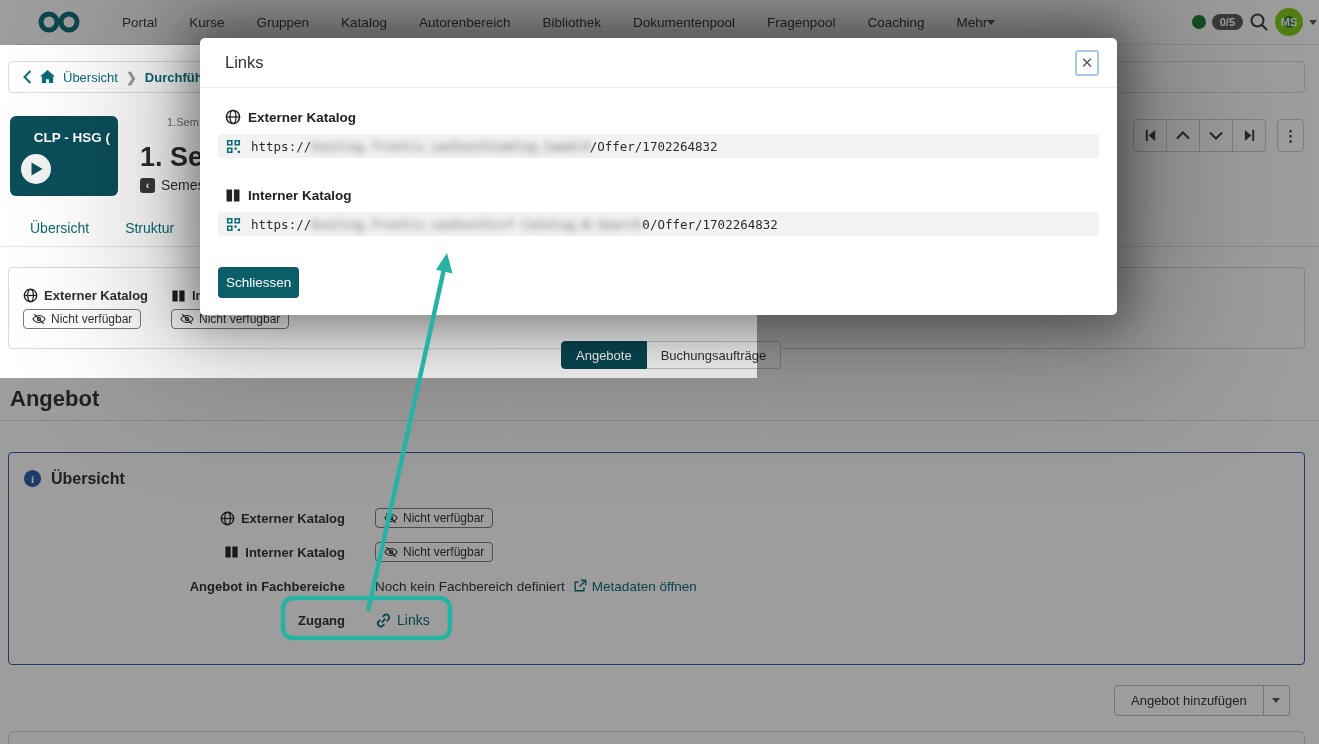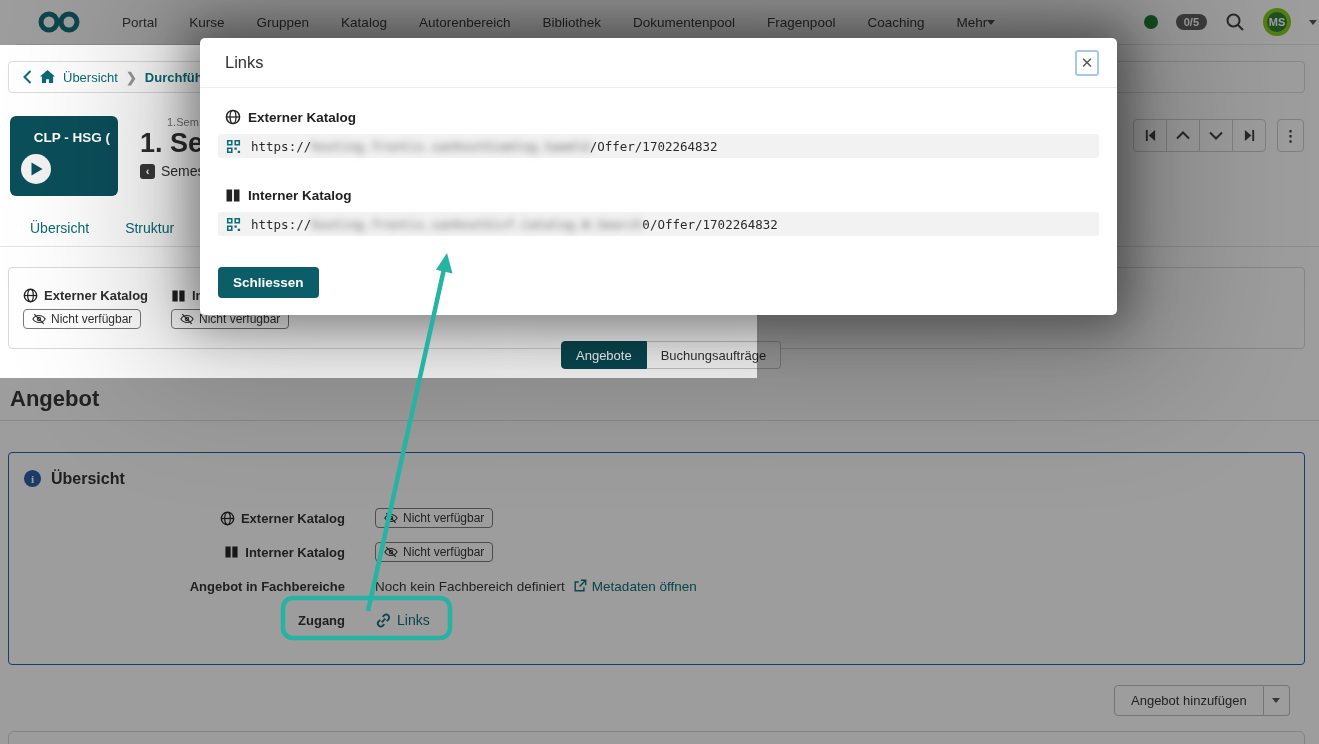--- a/index.html
+++ b/index.html
@@ -9,27 +9,27 @@
 
   
   #topbar { position:absolute; left:16px; top:0; width:1319px; height:45px; background:#fff;
             display:flex; align-items:center; border-bottom:1px solid #e4e4e4; z-index:1; }
   #logo { margin-left:22px; display:flex; align-items:center; }
   .menu { display:flex; align-items:center; margin-left:26px; }
   .menu-item { font-size:13.5px; color:#3c3c3c; padding:0 16px; white-space:nowrap; }
   .menu-more { display:flex; align-items:center; }
   .caret { width:0; height:0; border-left:4px solid transparent; border-right:4px solid transparent;
            border-top:5px solid #555; display:inline-block; }
-  #topbar-right { margin-left:auto; margin-right:18px; display:flex; align-items:center; gap:18px; }
+  #topbar-right { margin-left:auto; margin-right:18px; display:flex; align-items:center; gap:6px; }
   .status-dot { width:14px; height:14px; border-radius:50%; background:#1d7a33; }
   .counter-pill { background:#5d5d5d; color:#fff; font-size:11px; font-weight:bold;
                   border-radius:9px; padding:2px 8px; }
   .avatar { width:28px; height:28px; border-radius:50%; background:#2e7d32; color:#fff;
             font-size:11px; font-weight:bold; display:flex; align-items:center; justify-content:center;
-            border:4px solid #84cc16; }
+            border:8px solid #84cc16; }
 
   
   .boxed { border:1px solid #dcdcdc; border-radius:4px; background:#fff; position:absolute; }
   #breadcrumb { left:8px; top:61px; width:1067px; height:32px; display:flex; align-items:center;
                 font-size:13px; color:#0b6b76; padding-left:14px; gap:8px; }
   #breadcrumb .sep { color:#9a9a9a; font-weight:bold; }
   #breadcrumb .crumb-last { font-weight:bold; white-space:nowrap; }
   #bc-right-box { left:1110px; top:61px; width:195px; height:32px; }
 
   #nav-buttons { position:absolute; left:1133px; top:119px; display:flex; }
@@ -41,21 +41,21 @@
                border:1px solid #cfcfcf; border-radius:4px; display:flex; align-items:center;
                justify-content:center; font-size:15px; color:#3c3c3c; font-weight:bold; }
 
   #course-card { position:absolute; left:10px; top:116px; width:108px; height:80px;
                  background:#0b4f5a; border-radius:6px; color:#fff; }
   #course-card .card-title { position:absolute; right:8px; top:14px; font-size:13.5px; font-weight:bold; }
   #play-badge { position:absolute; left:11px; top:38px; width:30px; height:30px; border-radius:50%;
                 background:#f2f2f2; display:flex; align-items:center; justify-content:center; }
   #course-meta { position:absolute; left:140px; top:116px; }
   #course-tag { font-size:11px; color:#777;margin-left:27px; }
-  #course-title { font-size:27px; font-weight:bold; color:#2f2f2f; margin-top:0; white-space:nowrap; }
+  #course-title { font-size:27px; font-weight:bold; color:#2f2f2f; margin-top:14px; white-space:nowrap; }
   #course-sub { display:flex; align-items:center; gap:6px; margin-top:4px; font-size:14px; color:#333; }
   .share-chip { width:15px; height:15px; background:#3a3a3a; border-radius:3px; color:#fff;
                 display:flex; align-items:center; justify-content:center; font-size:11px; font-weight:bold; }
 
   #tabs { position:absolute; left:30px; top:220px; display:flex; gap:36px; font-size:14px; color:#0b6b76; }
   #tabs-divider { position:absolute; left:0; top:246px; width:1319px; height:1px; background:#e3e3e3; }
 
   #upper-panel { left:8px; top:267px; width:1297px; height:82px; border-color:#d9d9d9; }
   .cat-head { display:flex; align-items:center; gap:6px; font-size:13px; font-weight:bold; color:#2f2f2f; }
   .badge-unavail { display:inline-flex; align-items:flex-end; gap:5px; border:1.5px solid #7a7a7a;
@@ -108,21 +108,21 @@
                  background:#fff; color:#555; font-size:15px; line-height:22px; text-align:center; }
   .modal-section-head { display:flex; align-items:center; gap:7px; font-size:13.5px; font-weight:bold;
                         color:#222; margin:0 0 0 25px; }
   .url-bar { margin:9px 18px 0 18px; height:24px; background:#f2f2f2; border-radius:3px;
              display:flex; align-items:center; gap:10px; padding:0 8px;
              font-family:"DejaVu Sans Mono", monospace; font-size:12.5px; color:#2b2b2b; white-space:nowrap; }
   .url-blur { filter:blur(3.5px); color:#666; }
   #sec1-head { margin-top:21px; }
   #sec2-head { margin-top:30px; }
   #modal-close-btn { margin:31px 0 0 18px; background:#0b5d68; color:#fff; border:none;
-                     border-radius:4px; font-size:13.5px; font-weight:bold; padding:8px 15px;
+                     border-radius:4px; font-size:13.5px; font-weight:normal; padding:8px 8px;
                      font-family:"Liberation Sans", sans-serif; }
 
   
   #annotation-layer { position:absolute; left:0; top:0; width:1319px; height:744px; z-index:30;
                       pointer-events:none; }
   svg { display:block; }
   .ic { flex:0 0 auto; }
 </style>
 </head>
 <body>

